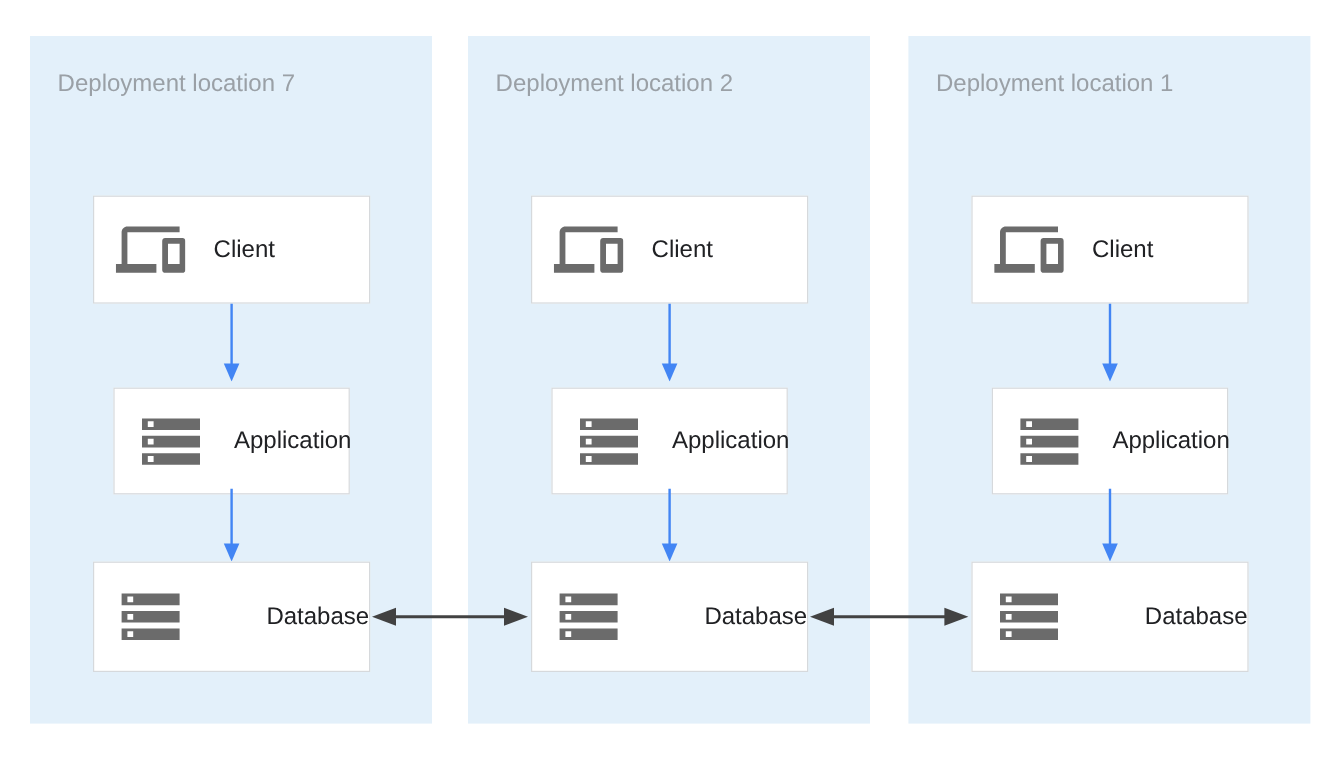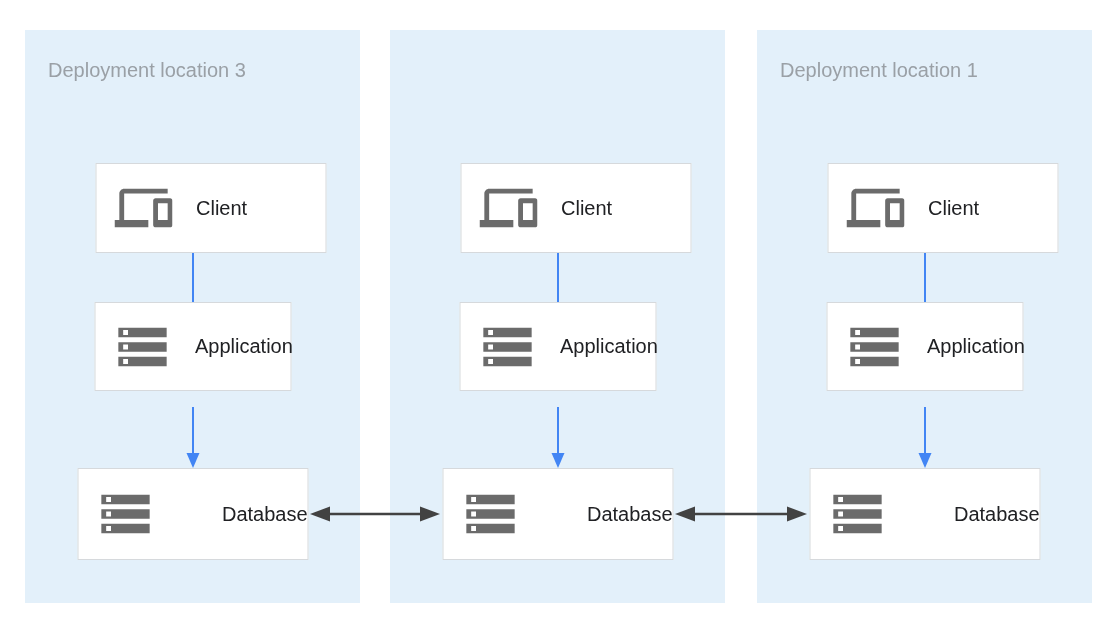--- a/index.html
+++ b/index.html
@@ -40,22 +40,22 @@
     position: absolute;
     left: 50%;
     transform: translateX(-50%);
     background: #ffffff;
     border: 1px solid var(--box-border, #d6d9dc);
     box-sizing: border-box;
     display: flex;
     align-items: center;
     padding-left: 18px;
   }
-  .node-client      { top: 133px; width: 231px; height: 90px; margin-left: 18px; }
-  .node-application { top: 272px; width: 197px; height: 89px; }
+  .node-client      { top: 133px; width: 231px; height: 90px; }
+  .node-application { top: 293px; width: 197px; height: 89px; }
   .node-database    { top: 438px; width: 231px; height: 92px; gap: 44px; }
 
   .node .icon {
     flex: 0 0 auto;
     width: 58px;
     height: 58px;
     color: var(--icon-color, #6b6b6b);
     display: block;
   }
   .node .icon svg { display: block; width: 100%; height: 100%; }
@@ -86,21 +86,21 @@
   .h-arrow.h1 { left: 309px; width: 132px; }
   .h-arrow.h2 { left: 674px; width: 134px; }
   .h-arrow svg { display: block; width: 100%; height: 100%; }
 </style>
 </head>
 <body>
 
 <div class="canvas">
 
   <div class="panel p1">
-    <div class="panel-title">Deployment location 3</div>
+    <div class="panel-title">Deployment location 7</div>
 
     <div class="node node-client">
       <span class="icon">
         <svg viewBox="0 0 24 24" fill="currentColor">
             <path d="M4 6h18V4H4c-1.1 0-2 .9-2 2v11H0v3h14v-3H4V6zm19 2h-6c-.55 0-1 .45-1 1v10c0 .55.45 1 1 1h6c.55 0 1-.45 1-1V9c0-.55-.45-1-1-1zm-1 9h-4v-7h4v7z"></path>
           </svg>
       </span>
       <span class="node-label">Client</span>
     </div>
 
@@ -131,20 +131,21 @@
       <span class="icon">
         <svg viewBox="0 0 24 24" fill="currentColor">
             <path d="M2 20h20v-4H2v4zm2-3h2v2H4v-2zM2 4v4h20V4H2zm4 3H4V5h2v2zm-4 7h20v-4H2v4zm2-3h2v2H4v-2z"></path>
           </svg>
       </span>
       <span class="node-label">Database</span>
     </div>
   </div>
 
   <div class="panel p2">
+    <div class="panel-title">Deployment location 2</div>
 
     <div class="node node-client">
       <span class="icon">
         <svg viewBox="0 0 24 24" fill="currentColor">
             <path d="M4 6h18V4H4c-1.1 0-2 .9-2 2v11H0v3h14v-3H4V6zm19 2h-6c-.55 0-1 .45-1 1v10c0 .55.45 1 1 1h6c.55 0 1-.45 1-1V9c0-.55-.45-1-1-1zm-1 9h-4v-7h4v7z"></path>
           </svg>
       </span>
       <span class="node-label">Client</span>
     </div>
 

